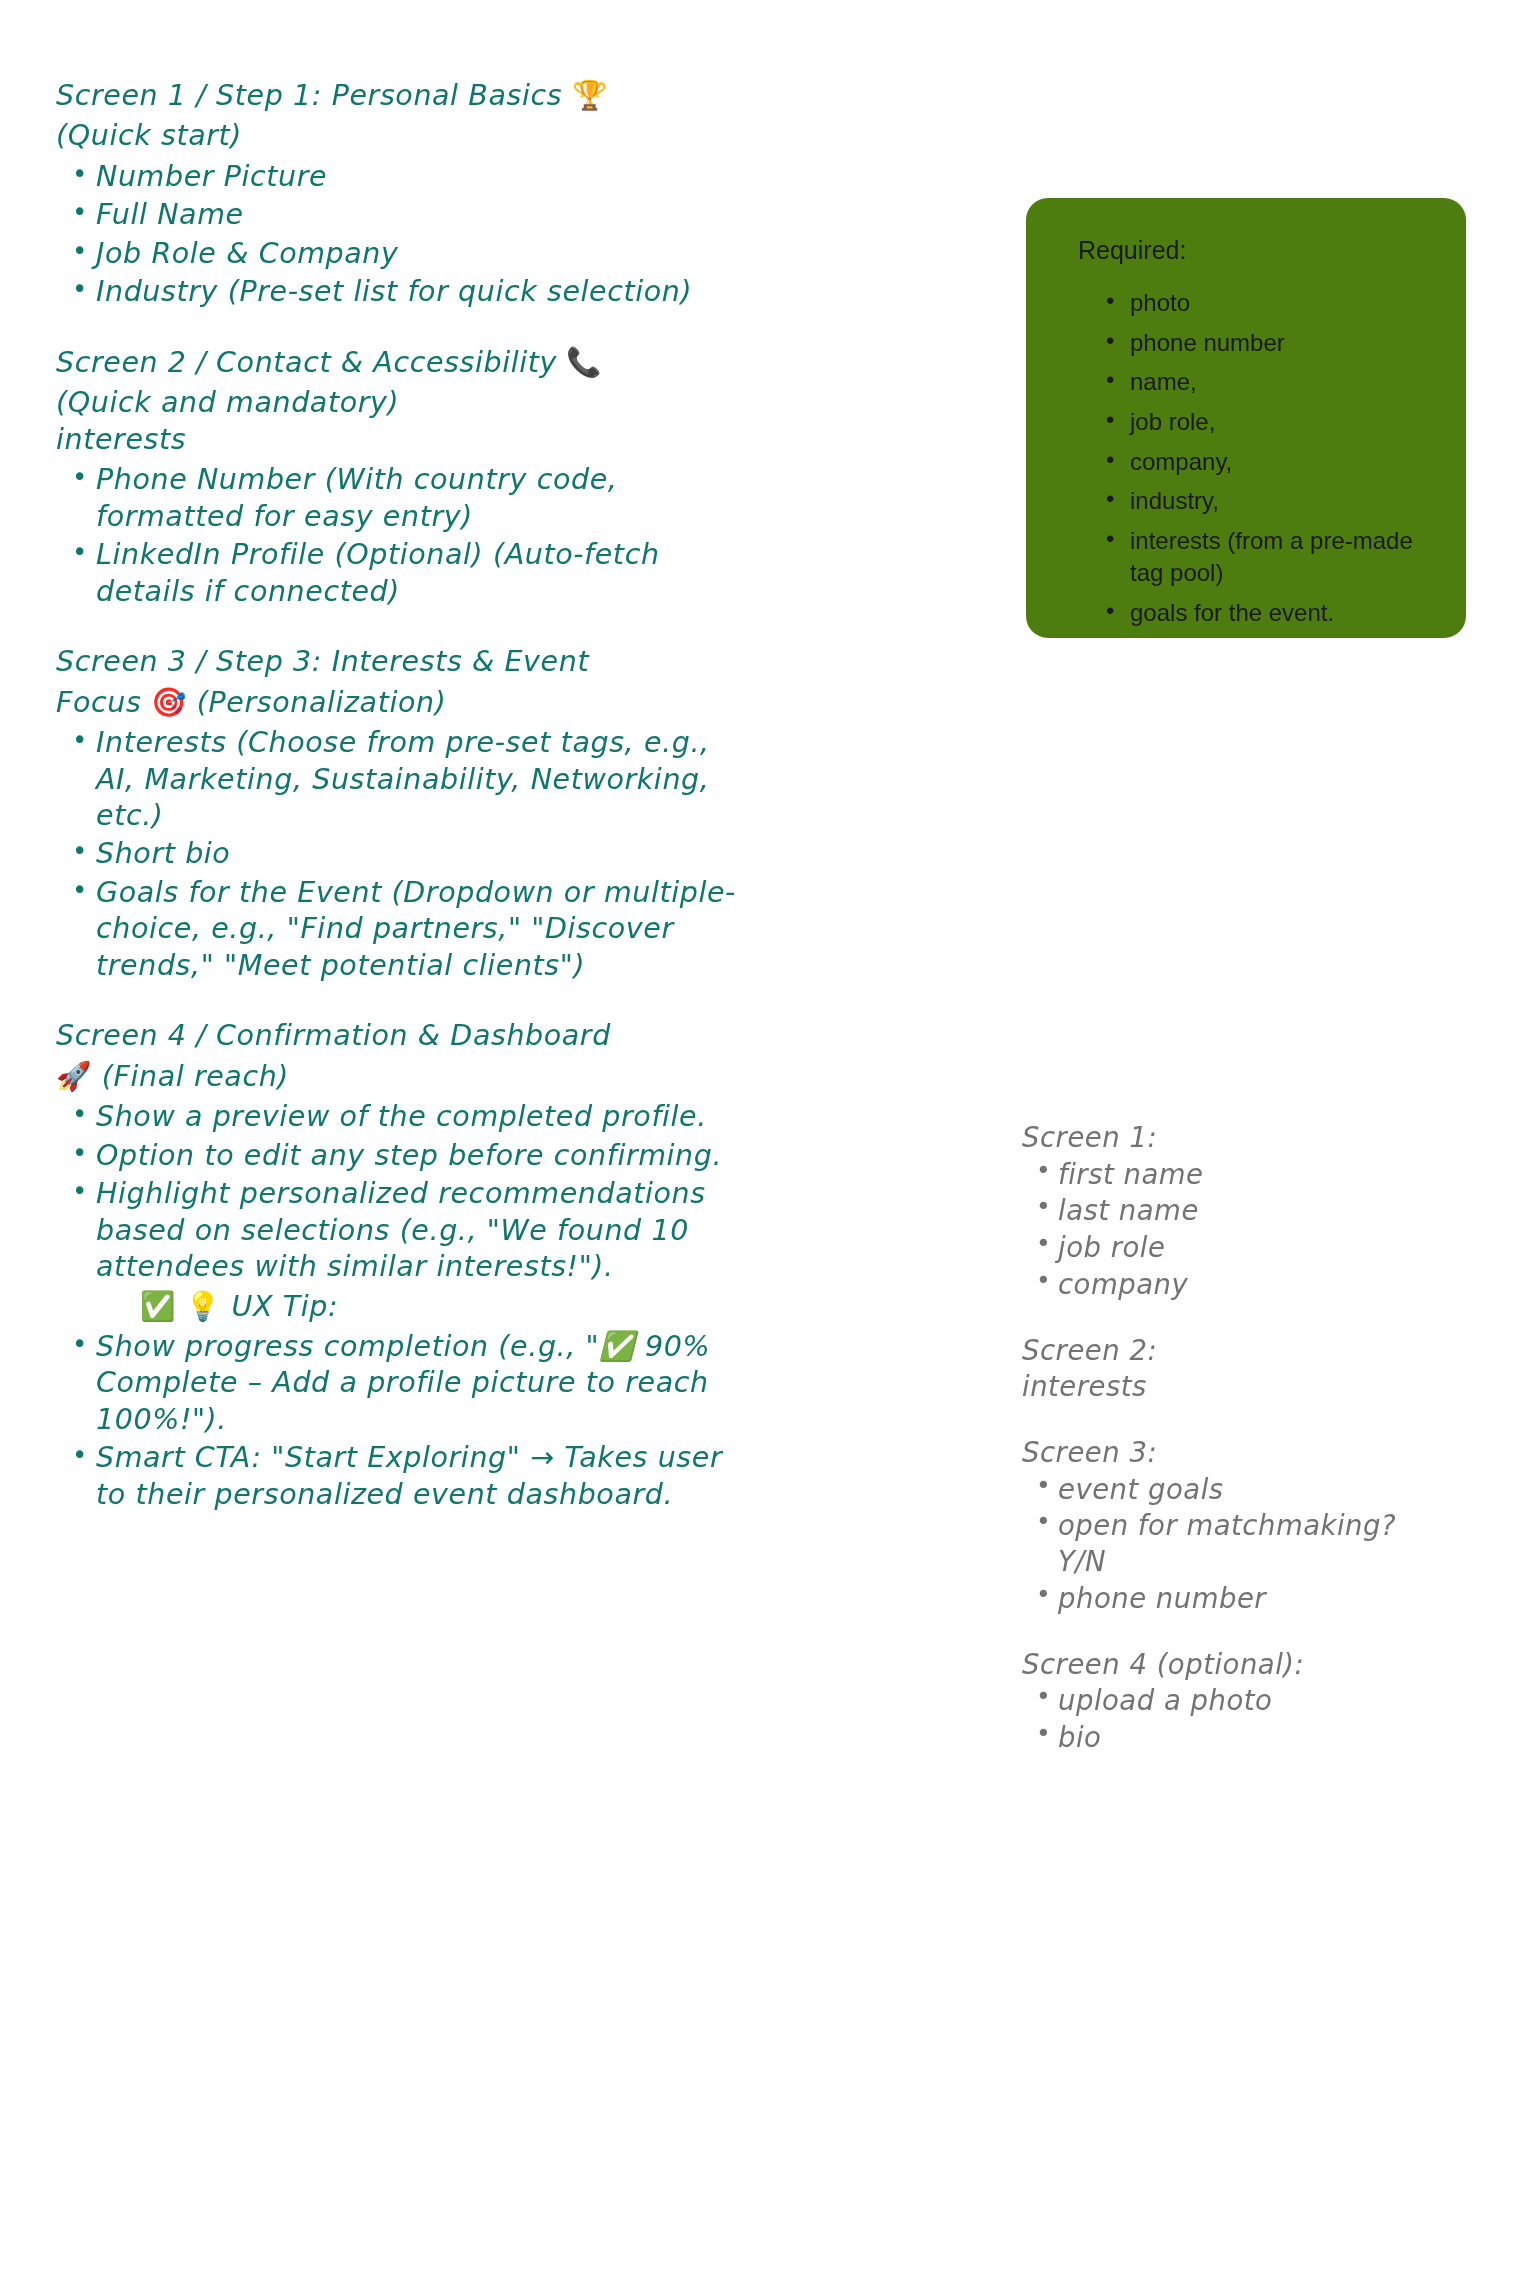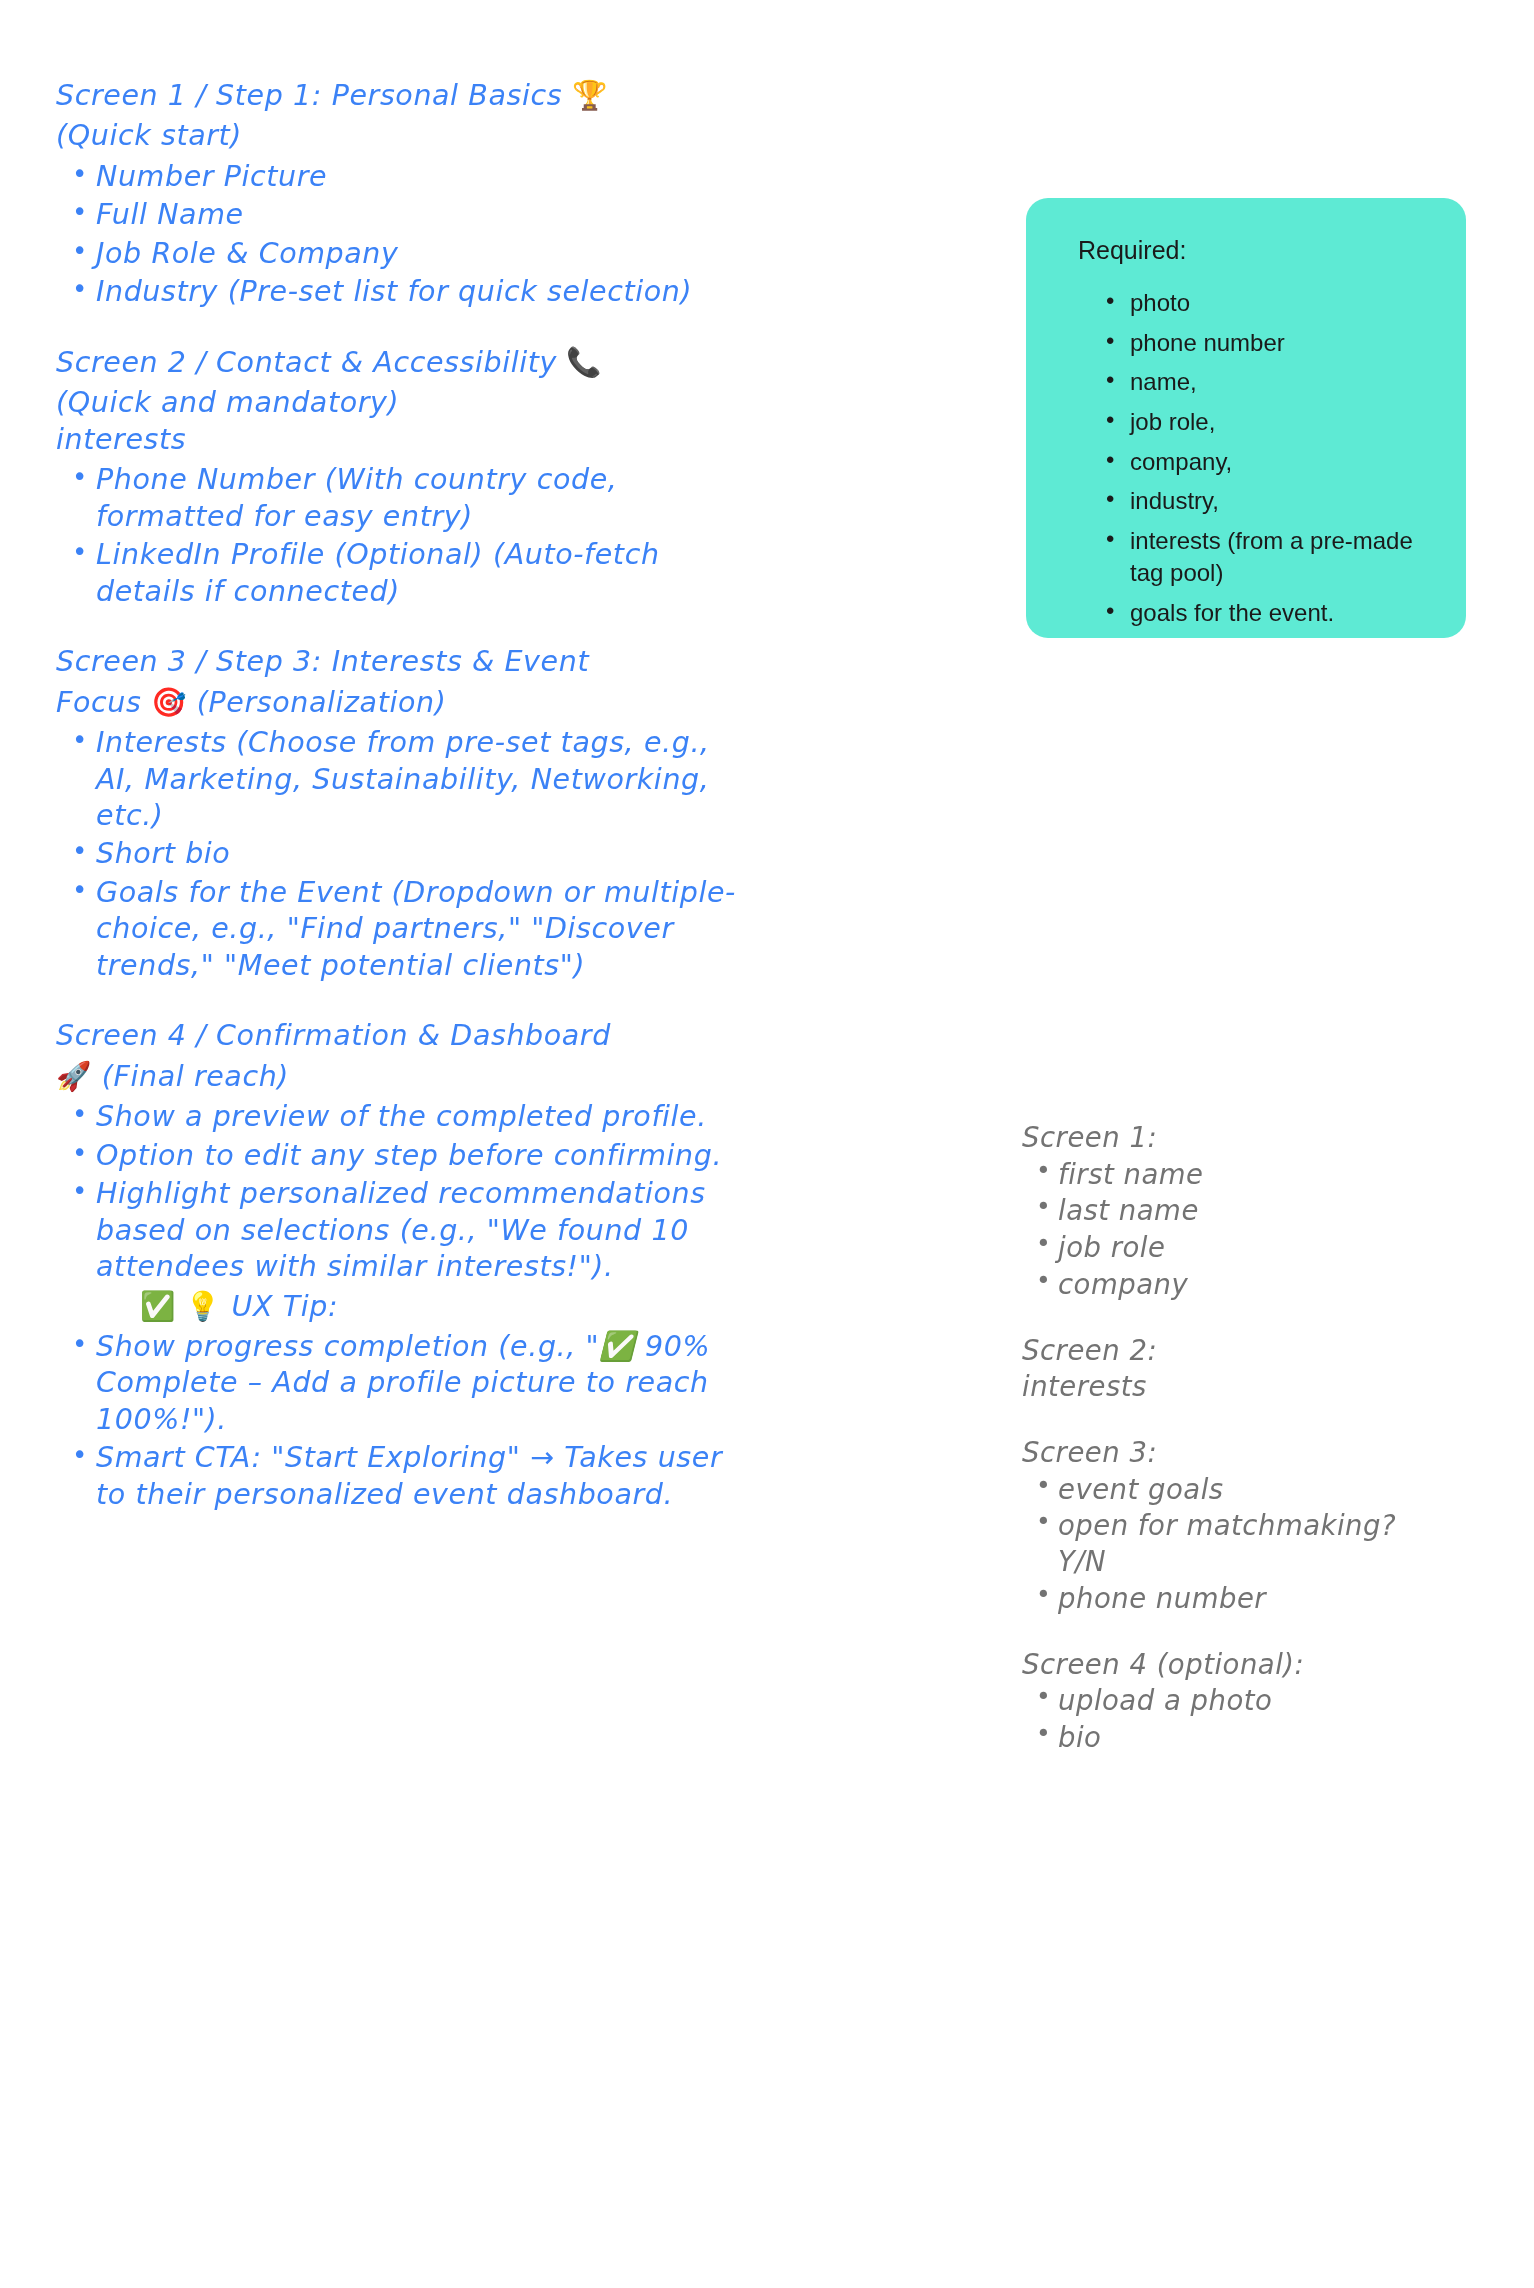--- a/index.html
+++ b/index.html
@@ -19,21 +19,21 @@
   .left-col {
     position: absolute;
     left: 56px;
     top: 78px;
     width: 700px;
   }
 
   .hand {
     font-family: "DejaVu Sans", sans-serif;
     font-style: italic;
-    color: #3b82f6;
+    color: #0f766e;
     font-size: 28px;
     line-height: 1.24;
     letter-spacing: 0.6px;
   }
 
   .section {
     margin-bottom: 34px;
   }
   .section-head {
     font-size: 28.5px;
@@ -75,21 +75,21 @@
     line-height: 1.3;
   }
 
   
   .required-box {
     position: absolute;
     left: 1026px;
     top: 198px;
     width: 440px;
     height: 440px;
-    background: #5eead4;
+    background: #4d7c0f;
     border-radius: 22px;
     box-sizing: border-box;
     padding: 30px 30px 20px 32px;
   }
   .required-title {
     font-family: "Liberation Sans", sans-serif;
     font-size: 25px;
     color: #1a1a1a;
     margin: 8px 0 22px 20px;
   }

